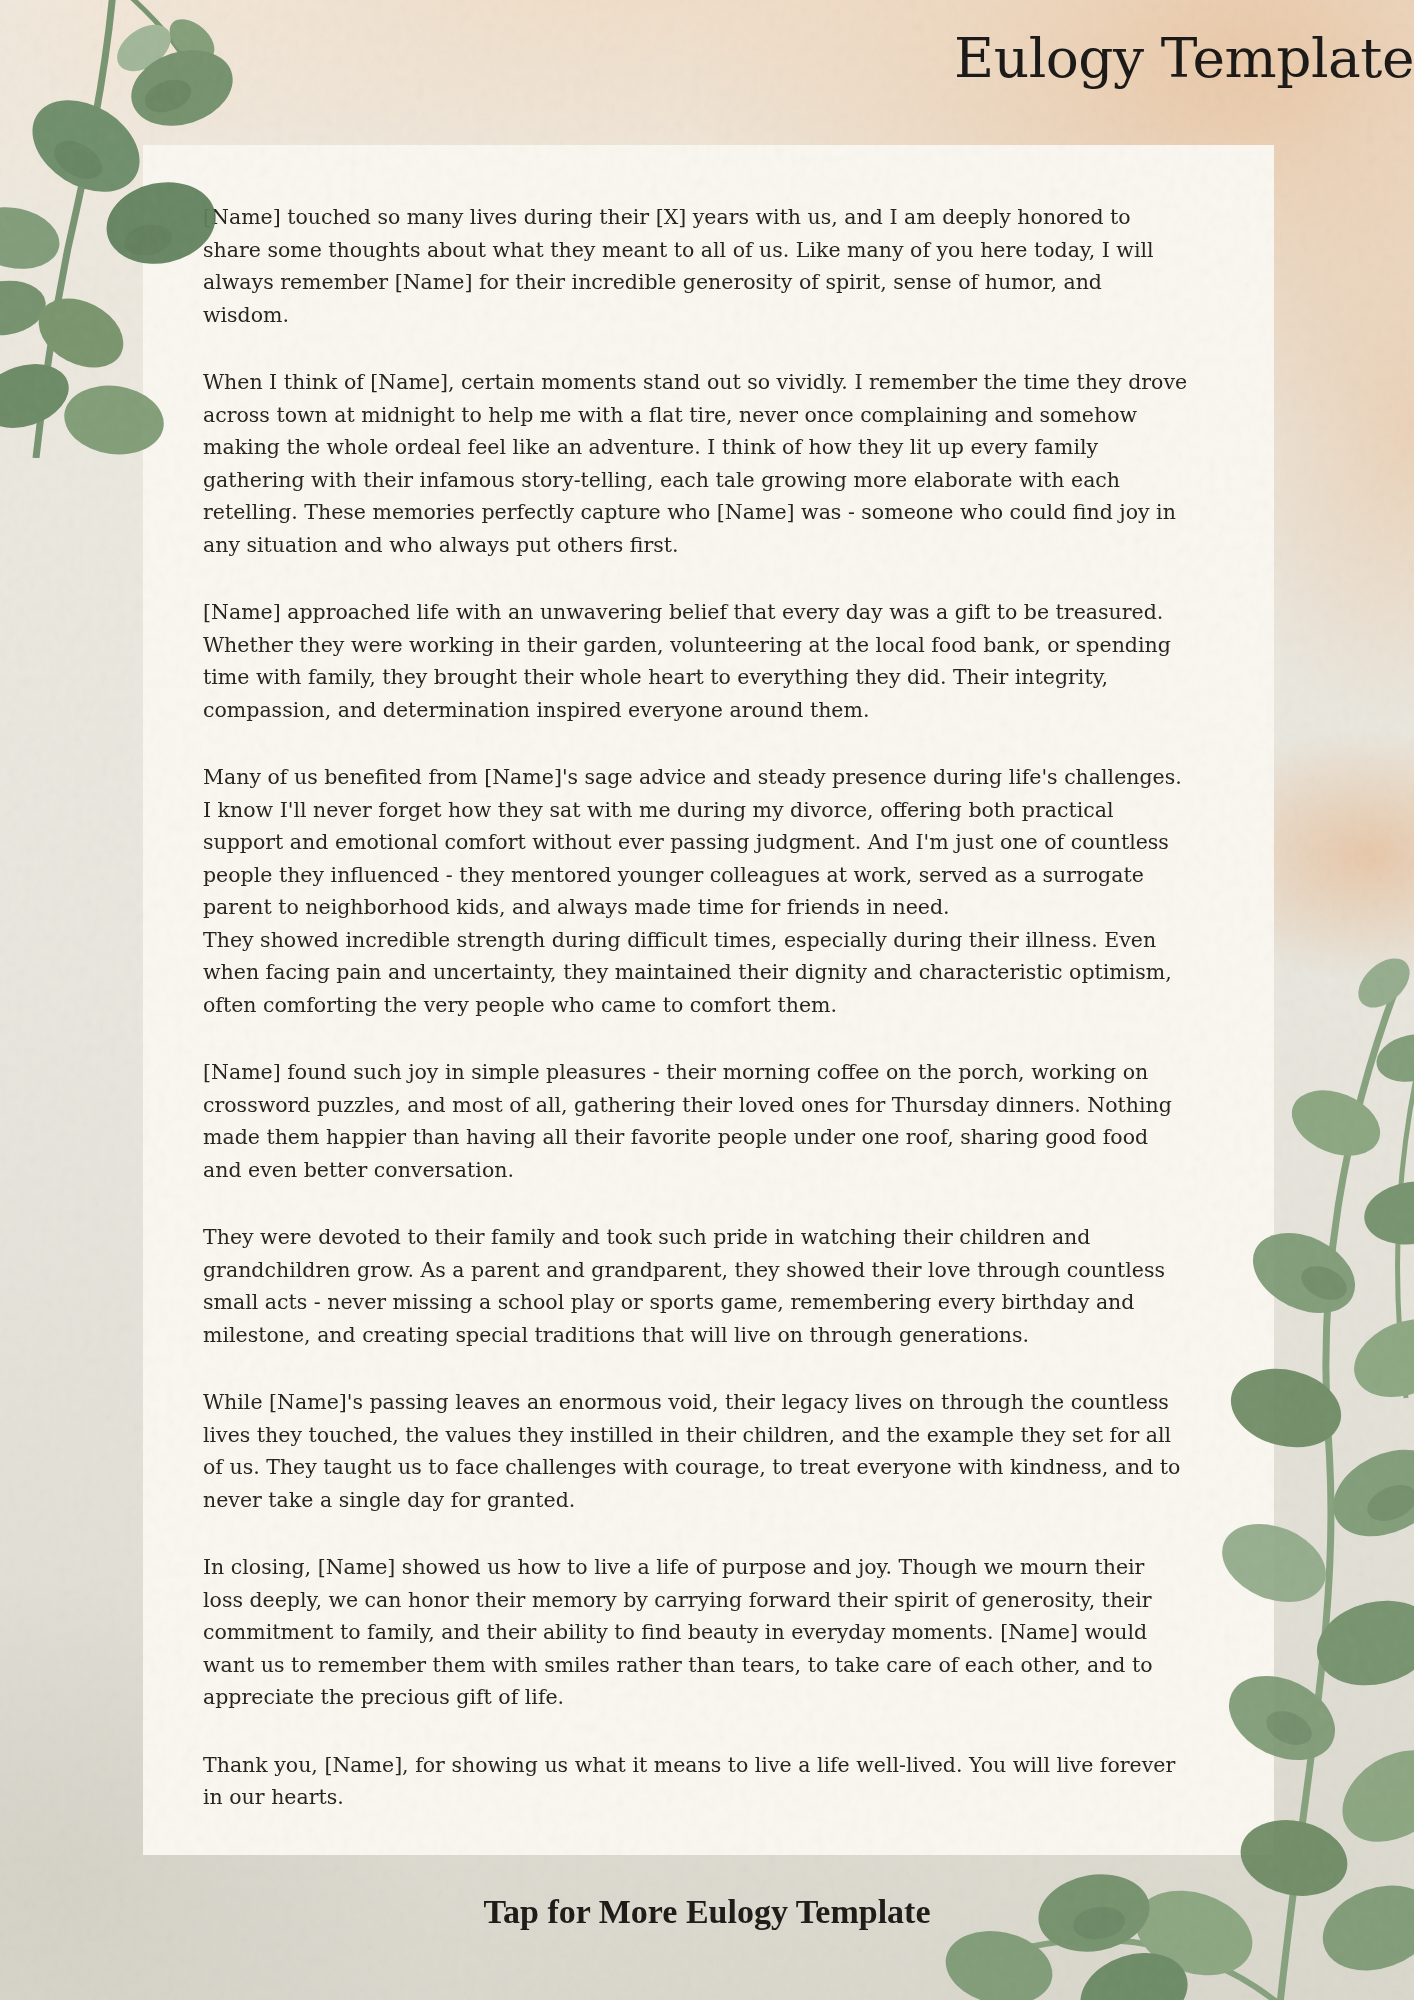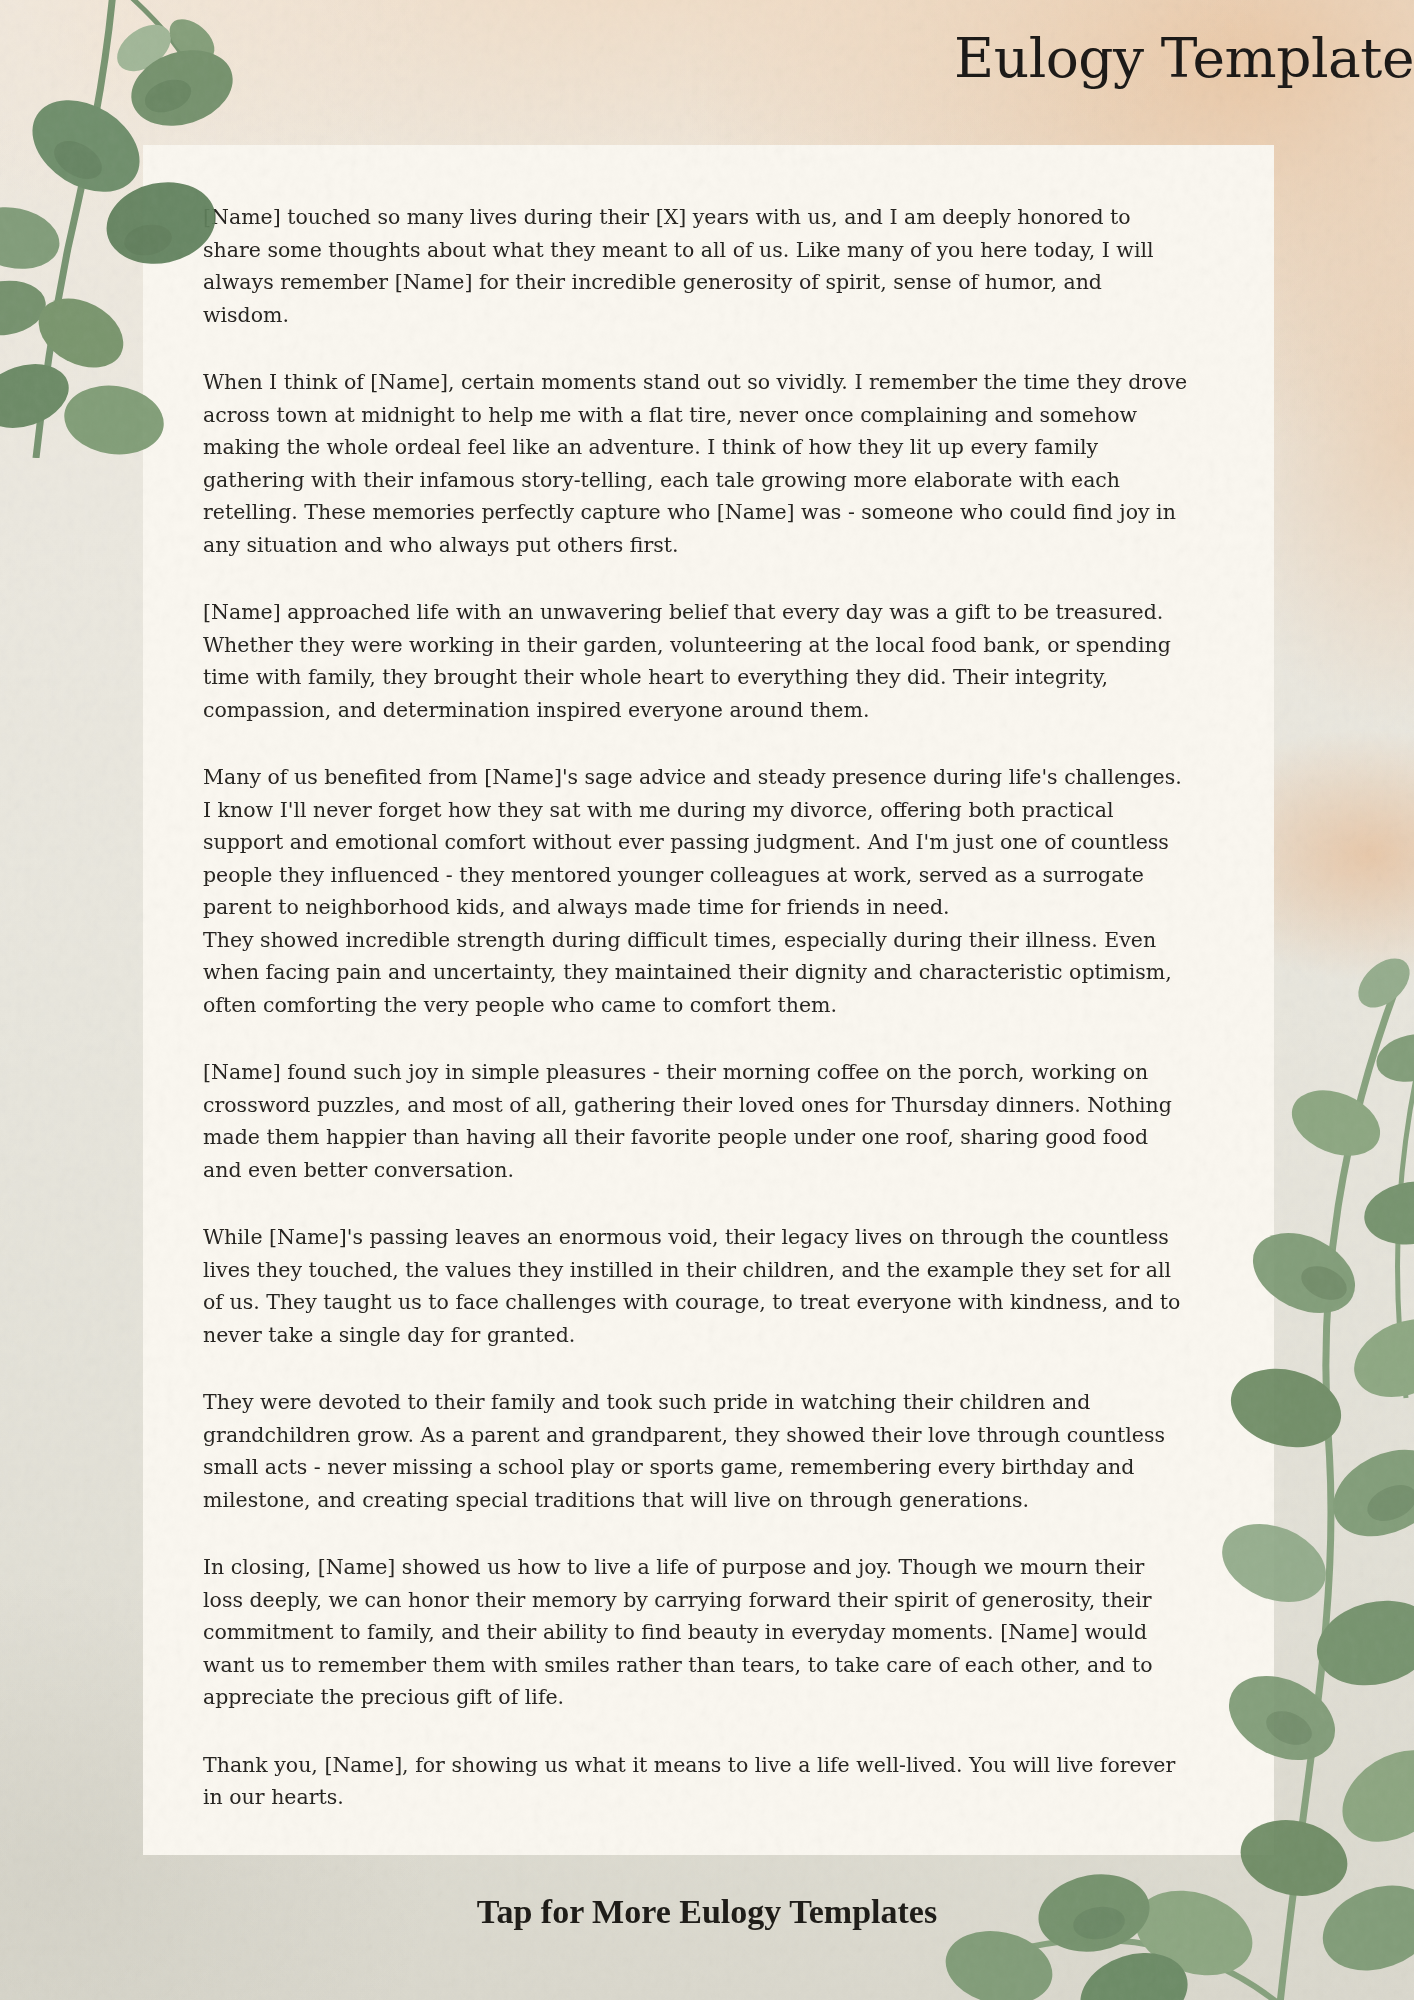--- a/index.html
+++ b/index.html
@@ -77,22 +77,22 @@
     </g>
   </svg>
 
   <div class="card">
     <p>[Name] touched so many lives during their [X] years with us, and I am deeply honored to share some thoughts about what they meant to all of us. Like many of you here today, I will always remember [Name] for their incredible generosity of spirit, sense of humor, and wisdom.</p>
     <p>When I think of [Name], certain moments stand out so vividly. I remember the time they drove across town at midnight to help me with a flat tire, never once complaining and somehow making the whole ordeal feel like an adventure. I think of how they lit up every family gathering with their infamous story-telling, each tale growing more elaborate with each retelling. These memories perfectly capture who [Name] was - someone who could find joy in any situation and who always put others first.</p>
     <p>[Name] approached life with an unwavering belief that every day was a gift to be treasured. Whether they were working in their garden, volunteering at the local food bank, or spending time with family, they brought their whole heart to everything they did. Their integrity, compassion, and determination inspired everyone around them.</p>
     <p>Many of us benefited from [Name]'s sage advice and steady presence during life's challenges. I know I'll never forget how they sat with me during my divorce, offering both practical support and emotional comfort without ever passing judgment. And I'm just one of countless people they influenced - they mentored younger colleagues at work, served as a surrogate parent to neighborhood kids, and always made time for friends in need.
 They showed incredible strength during difficult times, especially during their illness. Even when facing pain and uncertainty, they maintained their dignity and characteristic optimism, often comforting the very people who came to comfort them.</p>
     <p>[Name] found such joy in simple pleasures - their morning coffee on the porch, working on crossword puzzles, and most of all, gathering their loved ones for Thursday dinners. Nothing made them happier than having all their favorite people under one roof, sharing good food and even better conversation.</p>
+    <p>They were devoted to their family and took such pride in watching their children and grandchildren grow. As a parent and grandparent, they showed their love through countless small acts - never missing a school play or sports game, remembering every birthday and milestone, and creating special traditions that will live on through generations.</p>
     <p>While [Name]'s passing leaves an enormous void, their legacy lives on through the countless lives they touched, the values they instilled in their children, and the example they set for all of us. They taught us to face challenges with courage, to treat everyone with kindness, and to never take a single day for granted.</p>
-    <p>They were devoted to their family and took such pride in watching their children and grandchildren grow. As a parent and grandparent, they showed their love through countless small acts - never missing a school play or sports game, remembering every birthday and milestone, and creating special traditions that will live on through generations.</p>
     <p>In closing, [Name] showed us how to live a life of purpose and joy. Though we mourn their loss deeply, we can honor their memory by carrying forward their spirit of generosity, their commitment to family, and their ability to find beauty in everyday moments. [Name] would want us to remember them with smiles rather than tears, to take care of each other, and to appreciate the precious gift of life.</p>
     <p>Thank you, [Name], for showing us what it means to live a life well-lived. You will live forever in our hearts.</p>
   </div>
 
   <svg class="branch branch-br" width="480" height="1080" viewBox="0 0 480 1080">
     <g opacity="0.92">
       <path d="M452,60 C400,200 372,350 385,520 C396,690 360,850 335,1085" stroke="#7f9c76" stroke-width="7" fill="none"></path>
       <path d="M472,150 C452,250 448,360 462,470" stroke="#7f9c76" stroke-width="5" fill="none"></path>
       <path d="M340,1080 C280,1030 190,995 80,1020" stroke="#7f9c76" stroke-width="6" fill="none"></path>
       <ellipse cx="440" cy="55" rx="30" ry="19" fill="#8ea886" transform="rotate(-42 440 55)"></ellipse>
@@ -113,21 +113,21 @@
       <ellipse cx="150" cy="985" rx="56" ry="38" fill="#6e8d66" transform="rotate(-10 150 985)"></ellipse>
       <ellipse cx="55" cy="1040" rx="54" ry="36" fill="#7b9872" transform="rotate(12 55 1040)"></ellipse>
       <ellipse cx="190" cy="1065" rx="55" ry="38" fill="#64855e" transform="rotate(-18 190 1065)"></ellipse>
       <ellipse cx="380" cy="355" rx="24" ry="15" fill="#4e6d4a" opacity=".38" transform="rotate(24 380 355)"></ellipse>
       <ellipse cx="448" cy="575" rx="26" ry="16" fill="#4e6d4a" opacity=".35" transform="rotate(-24 448 575)"></ellipse>
       <ellipse cx="345" cy="800" rx="24" ry="15" fill="#4e6d4a" opacity=".35" transform="rotate(24 345 800)"></ellipse>
       <ellipse cx="155" cy="995" rx="26" ry="16" fill="#4e6d4a" opacity=".32" transform="rotate(-8 155 995)"></ellipse>
     </g>
   </svg>
 
-  <div class="footer">Tap for More Eulogy Templates</div>
+  <div class="footer">Tap for More Eulogy Template</div>
 
   <svg class="texture" width="1414" height="2000">
     <filter id="paperNoise">
       <feTurbulence type="fractalNoise" baseFrequency="0.12 0.09" numOctaves="3" seed="7"></feTurbulence>
       <feColorMatrix type="saturate" values="0"></feColorMatrix>
     </filter>
     <rect width="1414" height="2000" filter="url(#paperNoise)" opacity="0.05"></rect>
   </svg>
 
 </div>

